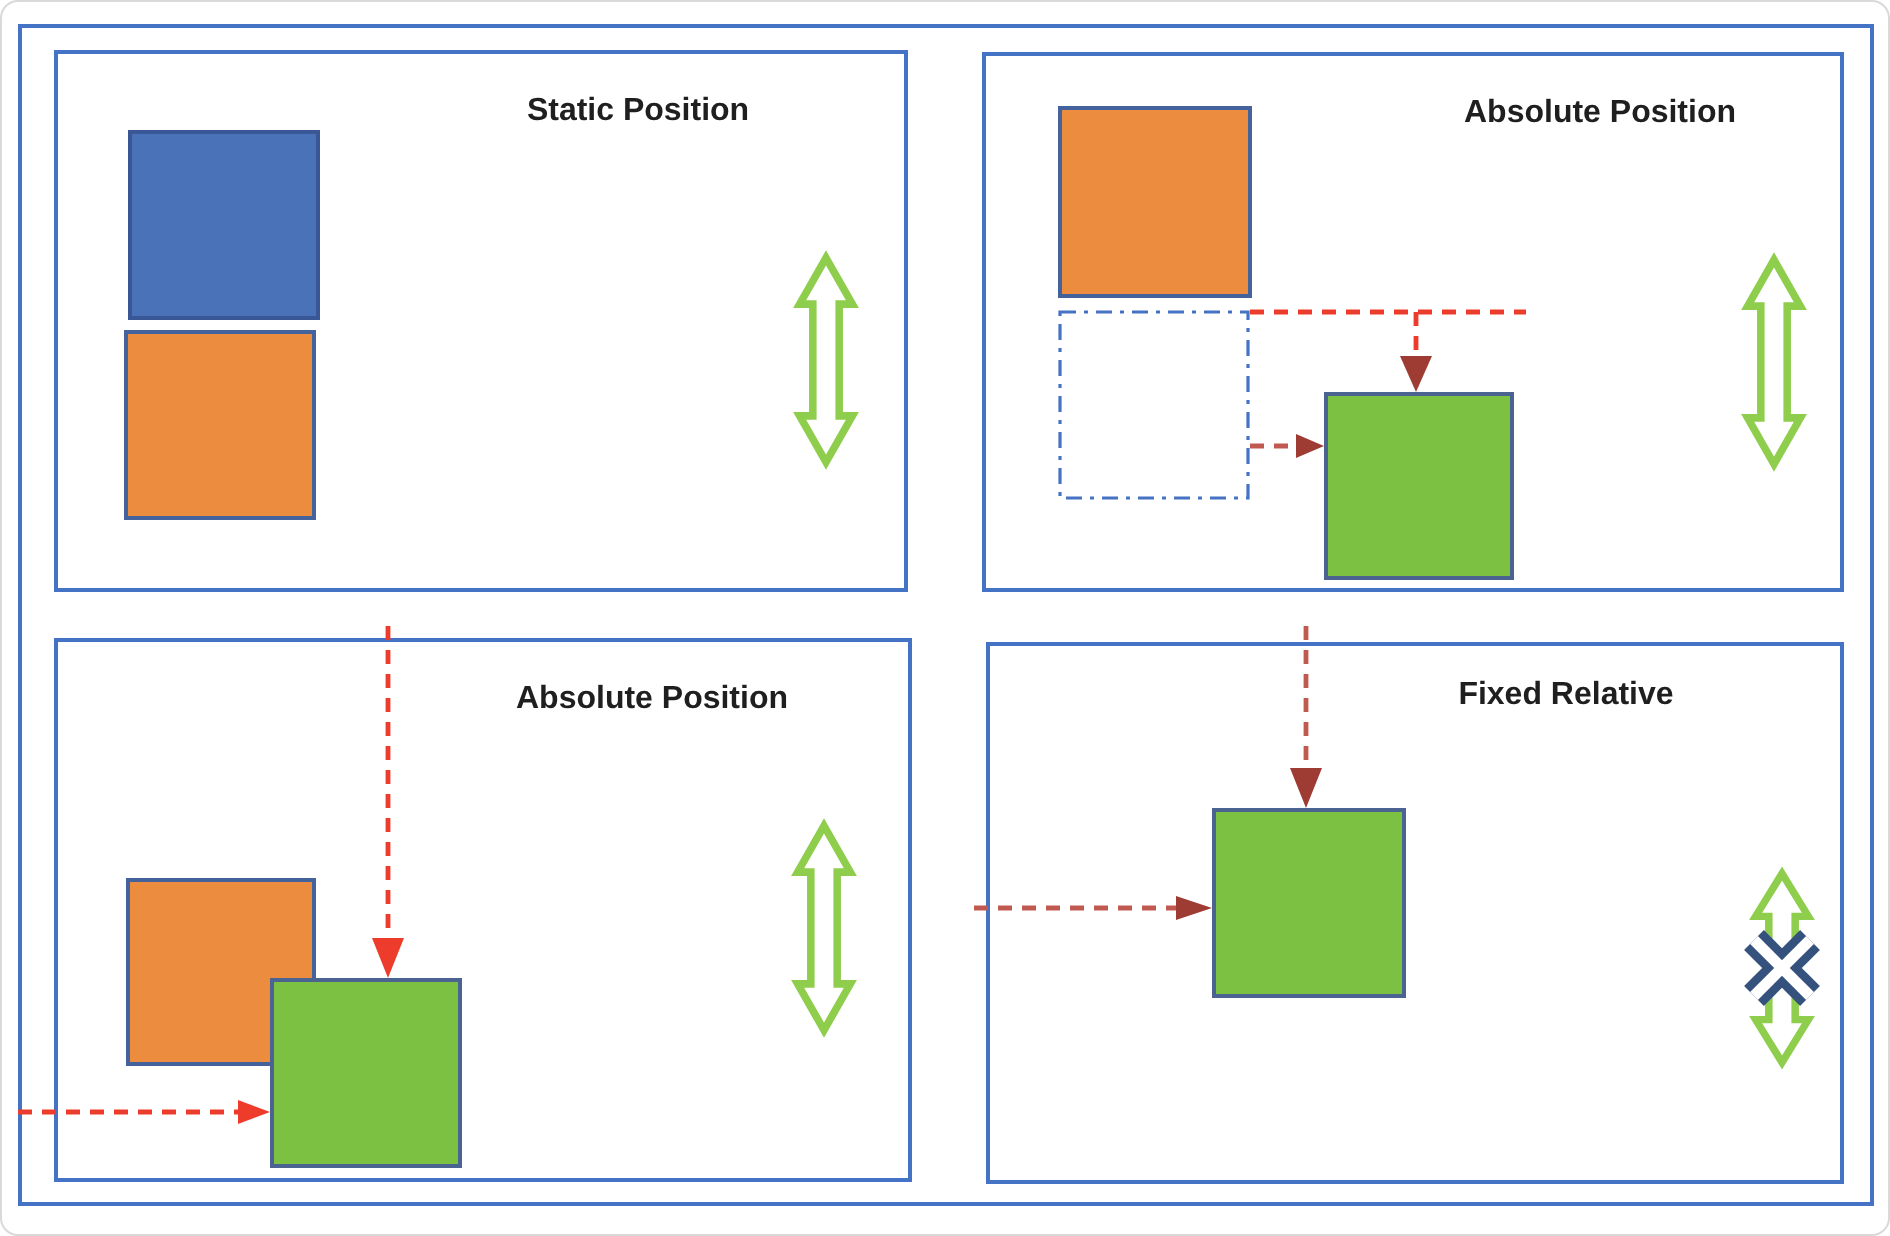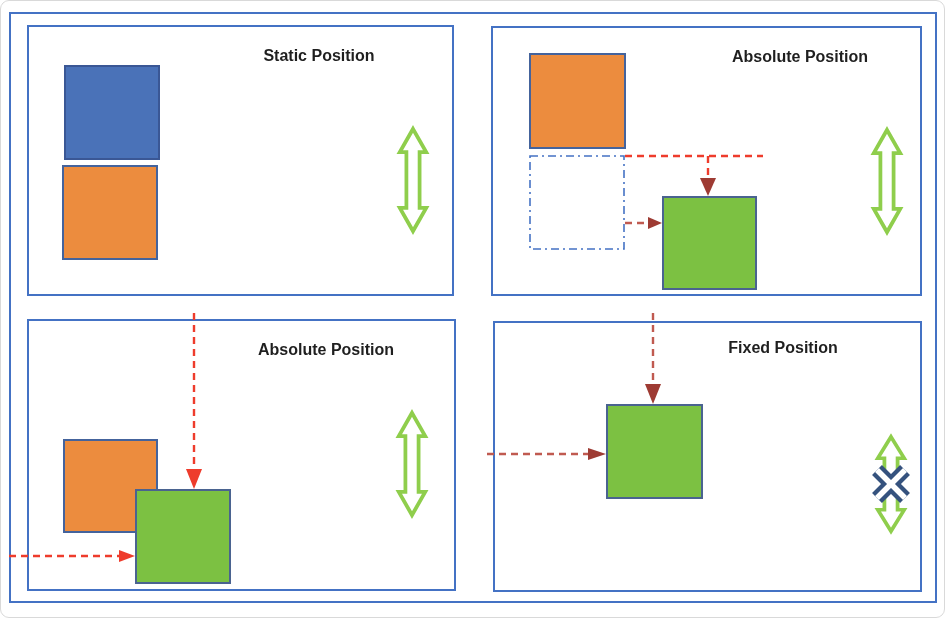--- a/index.html
+++ b/index.html
@@ -93,21 +93,21 @@
     <svg class="abs-svg" style="left:-20px;top:227px;" width="128" height="16">
       <line x1="0" y1="8" x2="110" y2="8" fill="none" style="stroke:var(--red-bright)" stroke-width="2.4" stroke-dasharray="7 5"></line>
       <polygon points="110,2 110,14 126,8" style="fill:var(--red-bright)"></polygon>
     </svg>
     <svg class="abs-svg" style="left:367px;top:90px;" width="32" height="106" viewBox="0 0 34 110" preserveAspectRatio="none">
       <polygon points="17,2 31,26 24,26 24,84 31,84 17,108 3,84 10,84 10,26 3,26" fill="#ffffff" style="stroke:var(--scroll-arrow)" stroke-width="4" stroke-linejoin="miter"></polygon>
     </svg>
   </div>
 
   <div class="panel panel-fixed">
-    <div class="panel-title t-fixed">Fixed Position</div>
+    <div class="panel-title t-fixed">Fixed Relative</div>
     <svg class="abs-svg" style="left:142px;top:-10px;" width="32" height="93">
       <line x1="16" y1="0" x2="16" y2="71" fill="none" style="stroke:var(--red-brick)" stroke-width="2.4" stroke-dasharray="7 5"></line>
       <polygon points="8,71 24,71 16,91" style="fill:var(--arrowhead-dark)"></polygon>
     </svg>
     <div class="box green-box" style="left:111px;top:81px;width:97px;height:95px;"></div>
     <svg class="abs-svg" style="left:-8px;top:123px;" width="122" height="16">
       <line x1="0" y1="8" x2="101" y2="8" fill="none" style="stroke:var(--red-brick)" stroke-width="2.4" stroke-dasharray="7 5"></line>
       <polygon points="101,2 101,14 119,8" style="fill:var(--arrowhead-dark)"></polygon>
     </svg>
     <svg class="abs-svg" style="left:380px;top:112px;" width="32" height="98" viewBox="0 0 34 110" preserveAspectRatio="none">

